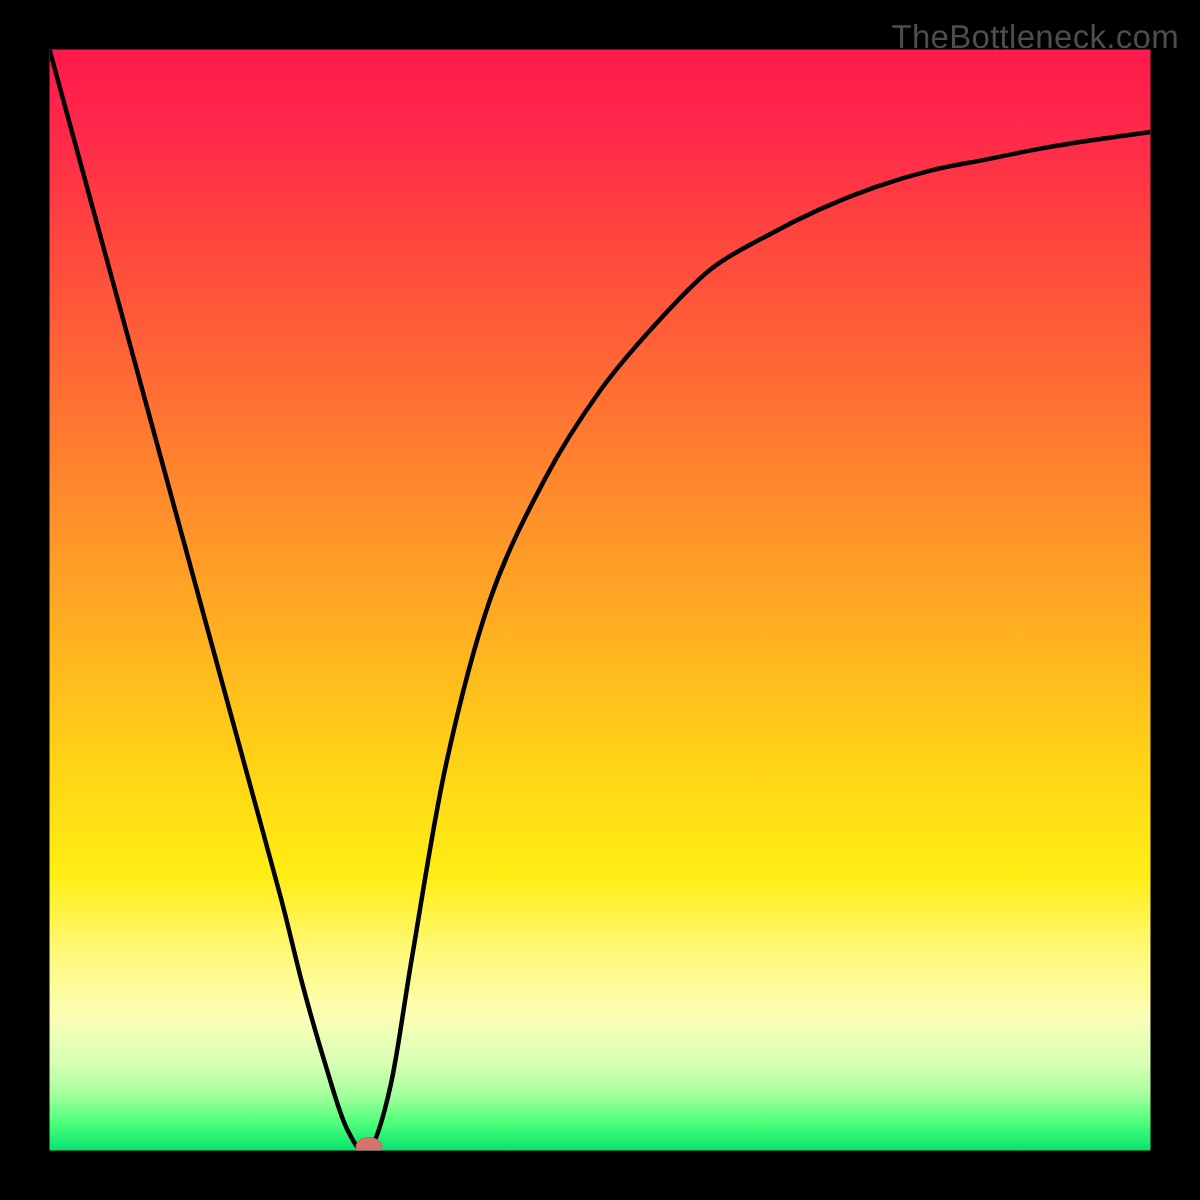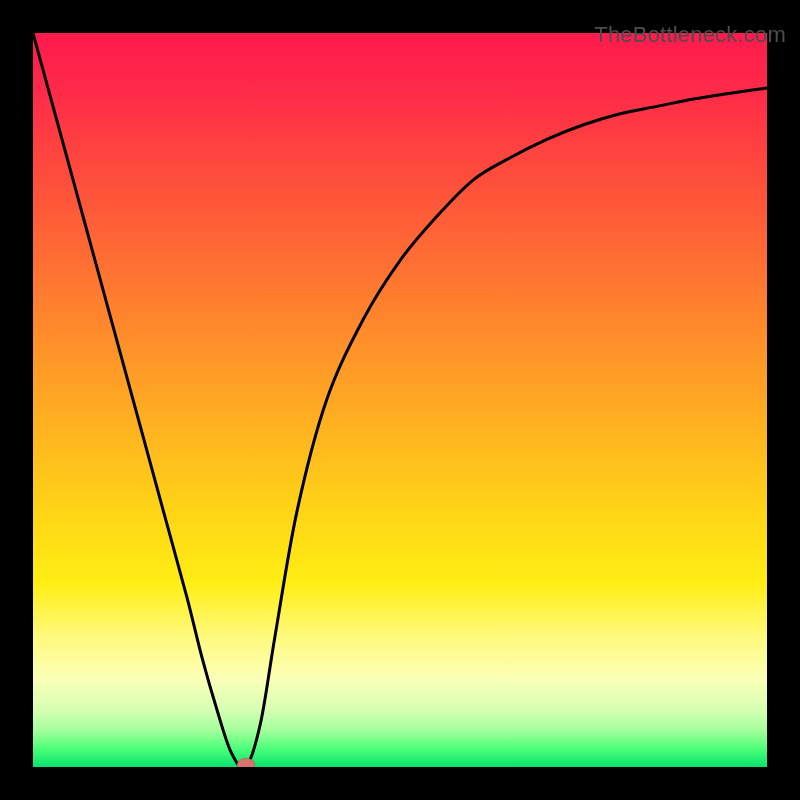--- a/index.html
+++ b/index.html
@@ -37,21 +37,21 @@
       #fff97a 82%,
       #fbffb7 88%,
       #d8ffb4 92%,
       #a4ff9c 95%,
       #4dff7a 97.5%,
       #07e36d 100%
     );
   }
   .watermark {
     position: absolute;
-    top: 22px;
+    top: 12px;
     right: 14px;
     color: #4d4d4d;
     font-size: 22px;
     font-weight: 500;
     letter-spacing: 0.2px;
     user-select: none;
   }
   svg.curve {
     position: absolute;
     left: 0;

